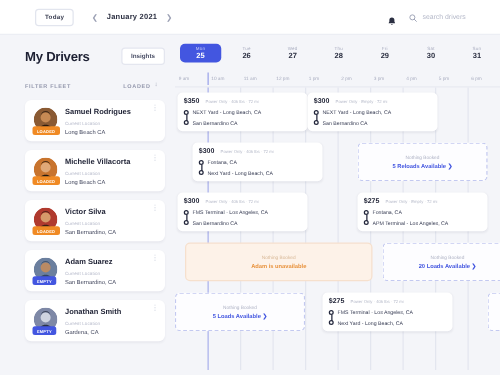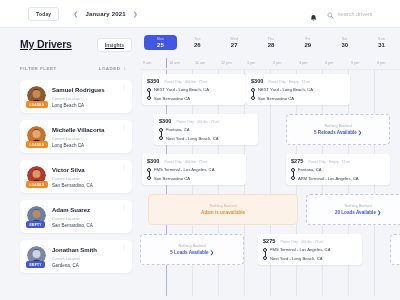--- a/index.html
+++ b/index.html
@@ -39,21 +39,21 @@
     font-size: 5.5px; color: #6c7187; width: 52px;
   }
   .search-input::placeholder { color: #b4b8c8; }
 
   
   .left {
     position: absolute; top: 28px; left: 0; width: 140px; bottom: 0;
     background: #f4f5f9;
     padding: 10px 8px 0 20px;
   }
-  .left-head { display: flex; align-items: flex-start; justify-content: space-between; text-decoration: underline; }
+  .left-head { display: flex; align-items: flex-end; justify-content: space-between; }
   .page-title { font-size: 10.5px; font-weight: 700; color: #1d2033; letter-spacing: -.2px; }
   .insights-btn {
     font-size: 5px; font-weight: 600; color: #4a4f66;
     background: #fff; border: 1px solid #e4e6ef; border-radius: 3px;
     padding: 3px 7px; cursor: pointer;
   }
   .filter-row {
     display: flex; align-items: center; justify-content: space-between;
     margin-top: 13px; padding-right: 6px;
   }

